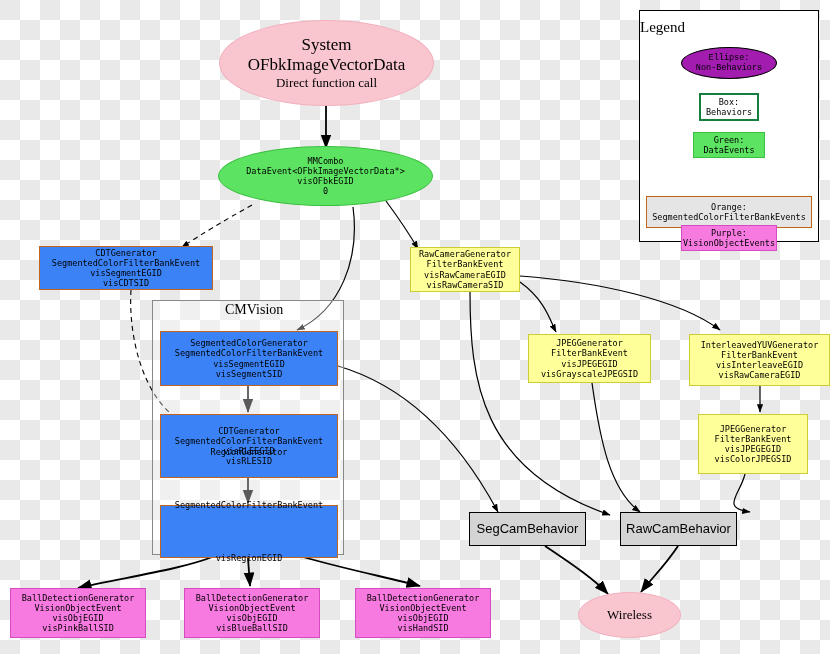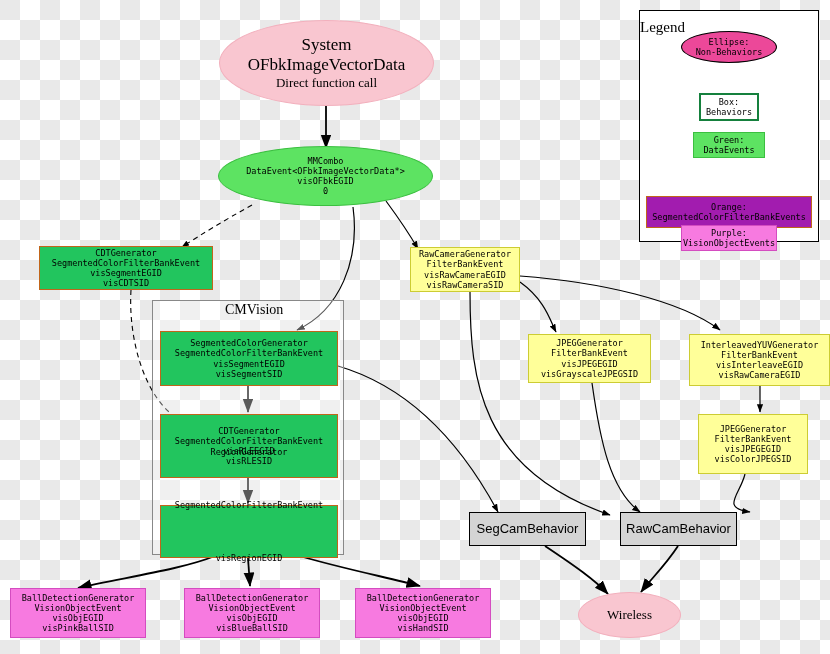--- a/index.html
+++ b/index.html
@@ -13,21 +13,21 @@
   .node{position:absolute;box-sizing:border-box;display:flex;flex-direction:column;
         align-items:center;justify-content:center;text-align:left;}
   .mono{font-family:"DejaVu Sans Mono", monospace;}
   .ellipse-pink{
     border-radius:50%;background:#f9c6d0;border:1px solid #f2b0bd;
     font-family:"Liberation Serif", serif;
   }
   .ellipse-green{
     border-radius:50%;background:#5de362;border:1px solid #3bbf40;
   }
-  .orange{background:#22c55e;border:1px solid #c1651a;}
+  .orange{background:#3b82f6;border:1px solid #c1651a;}
   .yellow{background:#ffff99;border:1px solid #cccc33;}
   .pink{background:#f77ae0;border:1px solid #d44cc0;}
   .grey{background:#d4d4d4;border:1px solid #000;}
   .line1{line-height:1.18;}
   .t9{font-size:8.5px;}
   .t13{font-size:13px;}
   .t15{font-size:13px;}
   .t17{font-size:17px;}
   .legend{
     position:absolute;left:639px;top:10px;width:180px;height:232px;
@@ -201,37 +201,37 @@
   <div class="node pink line1 mono" style="left:355px;top:588px;width:136px;height:50px;">
     <div class="t9">BallDetectionGenerator</div>
     <div class="t9">VisionObjectEvent</div>
     <div class="t9">visObjEGID</div>
     <div class="t9">visHandSID</div>
   </div>
 
   <div class="legend">
     <div class="legend-title">Legend</div>
 
-    <div class="lg-item mono" style="top:20px;width:96px;height:32px;border:1px solid #000;border-radius:50%;background:#ec4899;">
+    <div class="lg-item mono" style="top:36px;width:96px;height:32px;border:1px solid #000;border-radius:50%;background:#a21caf;font-family:Liberation Mono, monospace;">
       <div class="t9">Ellipse:</div>
       <div class="t9">Non-Behaviors</div>
     </div>
 
     <div class="lg-item mono" style="top:82px;width:60px;height:28px;border:2px solid #15803d;background:#fff;">
       <div class="t9">Box:</div>
       <div class="t9">Behaviors</div>
     </div>
 
     <div class="lg-item mono" style="top:121px;width:72px;height:26px;border:1px solid #3bbf40;background:#5de362;">
       <div class="t9">Green:</div>
       <div class="t9">DataEvents</div>
     </div>
 
 
-    <div class="lg-item mono" style="top:185px;width:166px;height:32px;border:1px solid #c1651a;background:#a21caf;">
+    <div class="lg-item mono" style="top:185px;width:166px;height:32px;border:1px solid #c1651a;background:#e5e5e5;">
       <div class="t9">Orange:</div>
       <div class="t9">SegmentedColorFilterBankEvents</div>
     </div>
 
     <div class="lg-item mono" style="top:214px;width:96px;height:26px;border:1px solid #d44cc0;background:#f77ae0;">
       <div class="t9">Purple:</div>
       <div class="t9">VisionObjectEvents</div>
     </div>
   </div>
 

